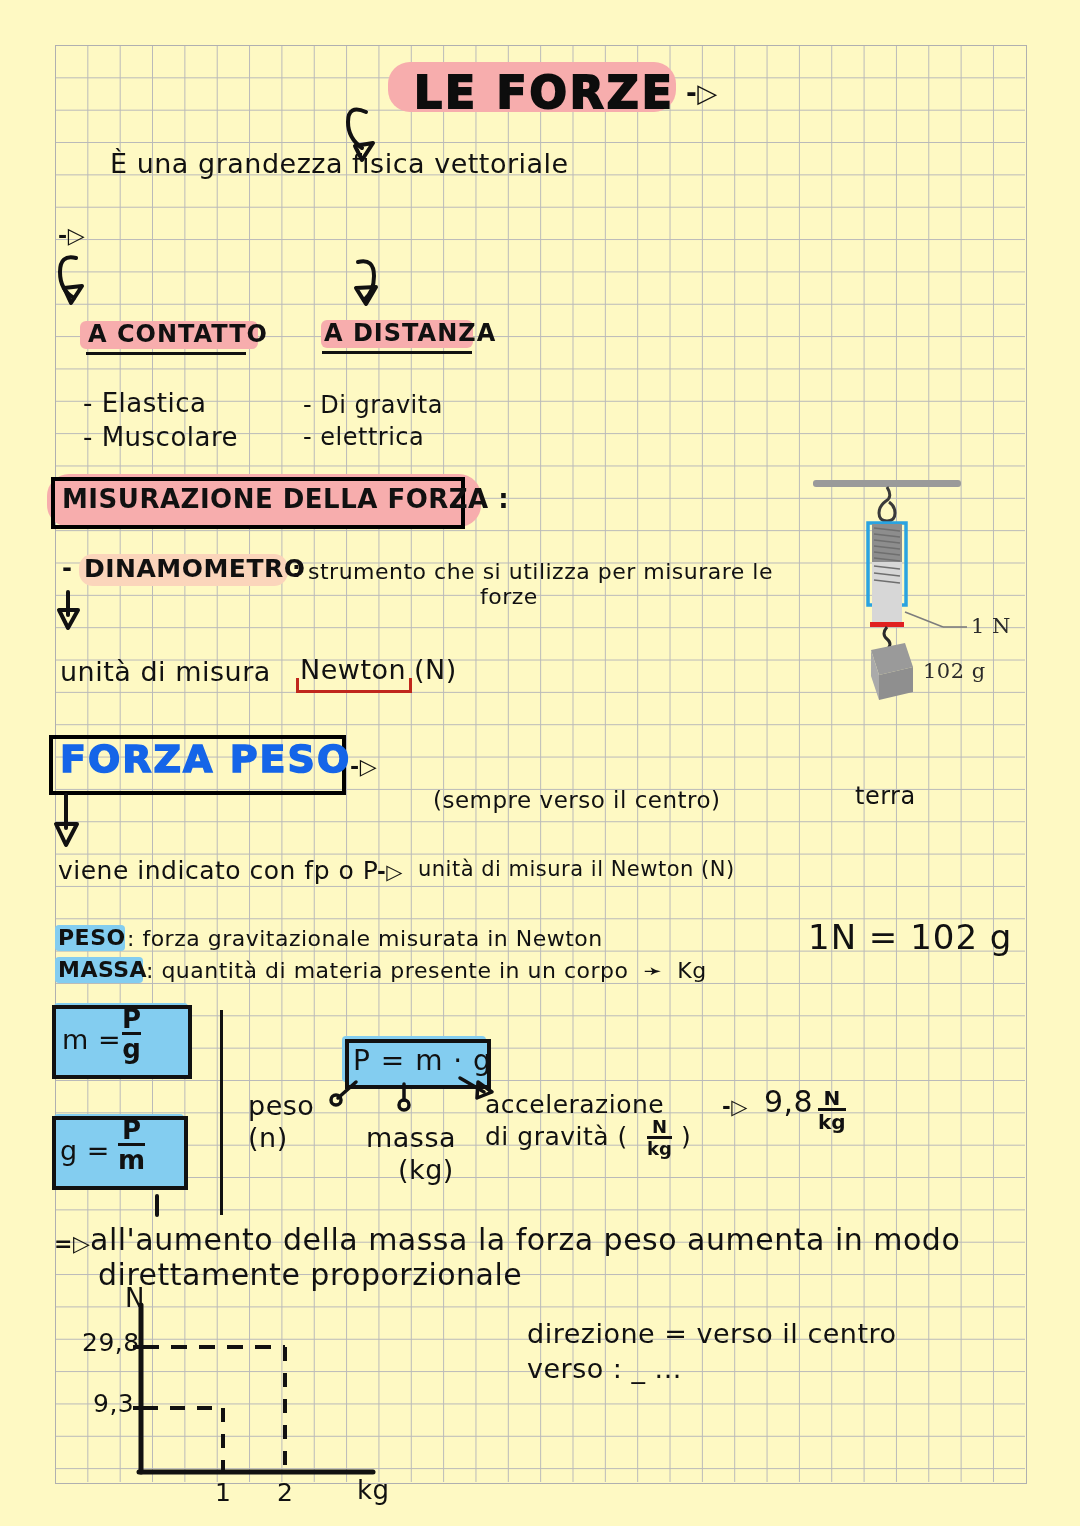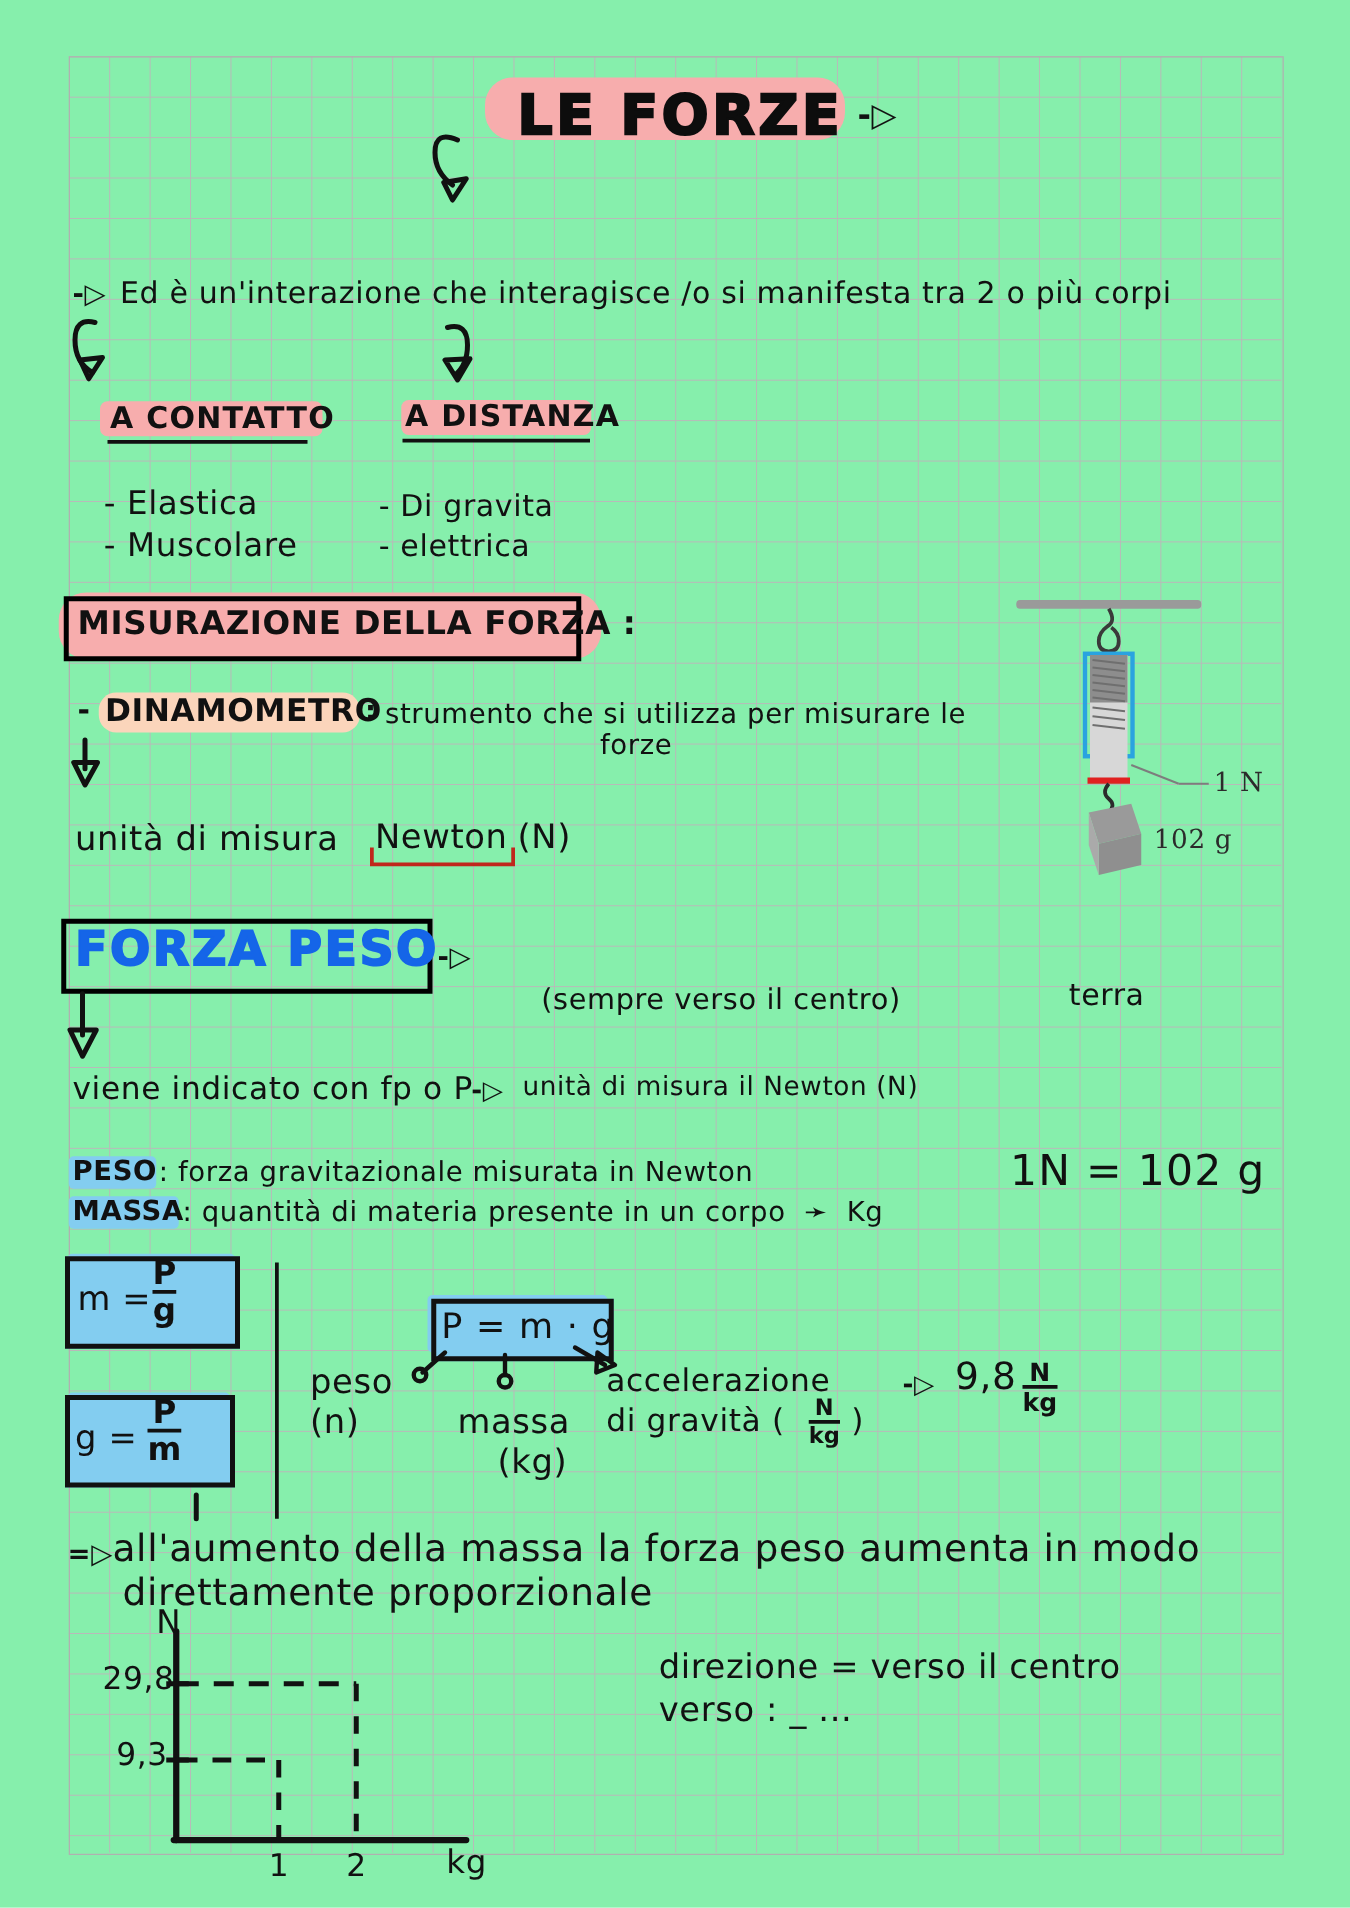--- a/index.html
+++ b/index.html
@@ -1,20 +1,20 @@
 <!DOCTYPE html>
 <html><head>
 <meta charset="utf-8">
 <style>
   html,body{margin:0;padding:0;background:#fff;}
   body{width:1080px;height:1526px;position:relative;overflow:hidden;
        font-family:"DejaVu Sans", sans-serif;color:#111;}
 
   
-  #paper{position:absolute;left:0;top:0;width:1080px;height:1526px;background:#86efac;}
+  #paper{position:absolute;left:0;top:0;width:1080px;height:1526px;background:#fef9c3;}
   #grid{position:absolute;left:55px;top:45px;width:970px;height:1437px;
         background-image:
           linear-gradient(to right,#b9b9b9 1px,transparent 1px),
           linear-gradient(to bottom,#b9b9b9 1px,transparent 1px);
         background-size:32.35px 32.35px;
         background-position:0 0,0 0;}
   #gridframe{position:absolute;left:55px;top:45px;width:970px;height:1437px;
         border:1px solid #b0b0b0;}
 
   
@@ -57,23 +57,23 @@
 <body>
 
 <div id="paper">
   <div id="grid"></div>
   <div id="gridframe"></div>
 
   <div class="hl hl-pink" style="left:388px;top:62px;width:288px;height:50px;"></div>
   <div class="title-word" style="left:414px;top:67px;">LE FORZE</div>
   <div class="ink above" style="left:686px;top:80px;font-size:26px;">-▷</div>
 
+  <div class="ink" style="left:110px;top:150px;font-size:27px;font-weight:400;">È una grandezza fisica vettoriale</div>
 
   <div class="ink" style="left:58px;top:224px;font-size:22px;">-▷</div>
-  <div class="ink" style="left:96px;top:222px;font-size:24px;font-weight:400;">Ed è un'interazione che interagisce /o si manifesta tra 2 o più corpi</div>
 
   <div class="hl hl-pink" style="left:80px;top:321px;width:178px;height:28px;border-radius:6px;"></div>
   <div class="ink above" style="left:88px;top:322px;font-size:24px;letter-spacing:1px;">A CONTATTO</div>
   <div class="underline" style="left:86px;top:352px;width:160px;"></div>
 
   <div class="hl hl-pink" style="left:321px;top:320px;width:152px;height:28px;border-radius:6px;"></div>
   <div class="ink above" style="left:324px;top:321px;font-size:24px;letter-spacing:1px;">A DISTANZA</div>
   <div class="underline" style="left:322px;top:351px;width:150px;"></div>
 
   <div class="ink" style="left:83px;top:390px;font-size:26px;font-weight:400;">- Elastica</div>

